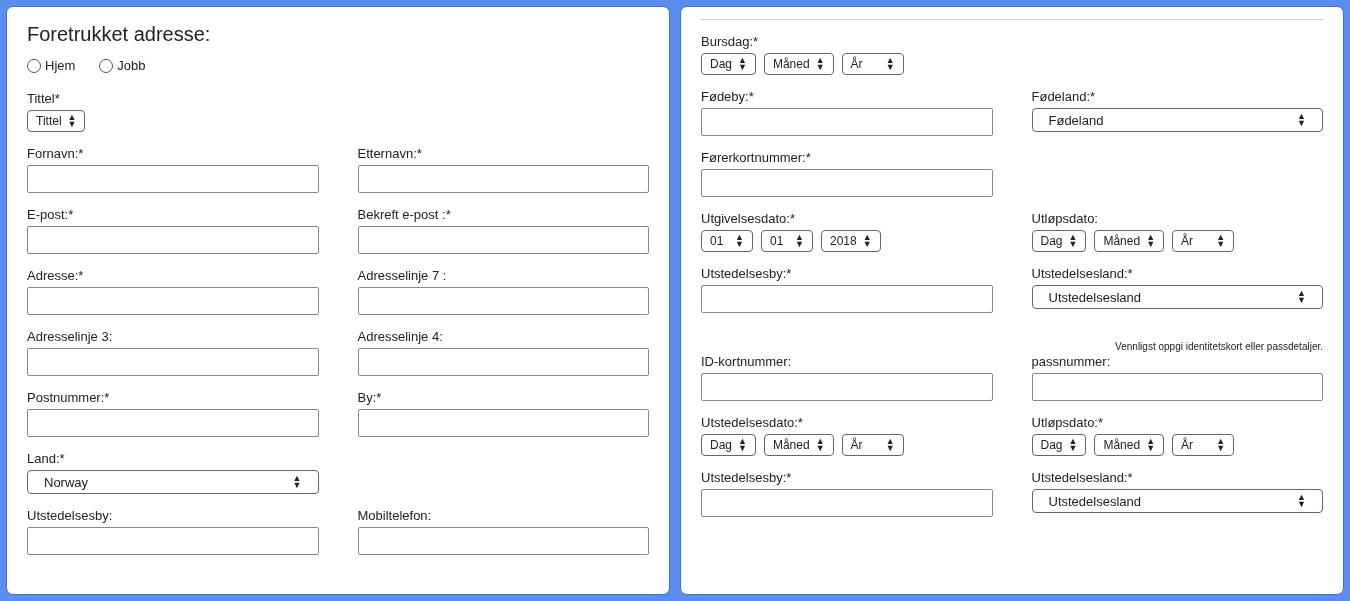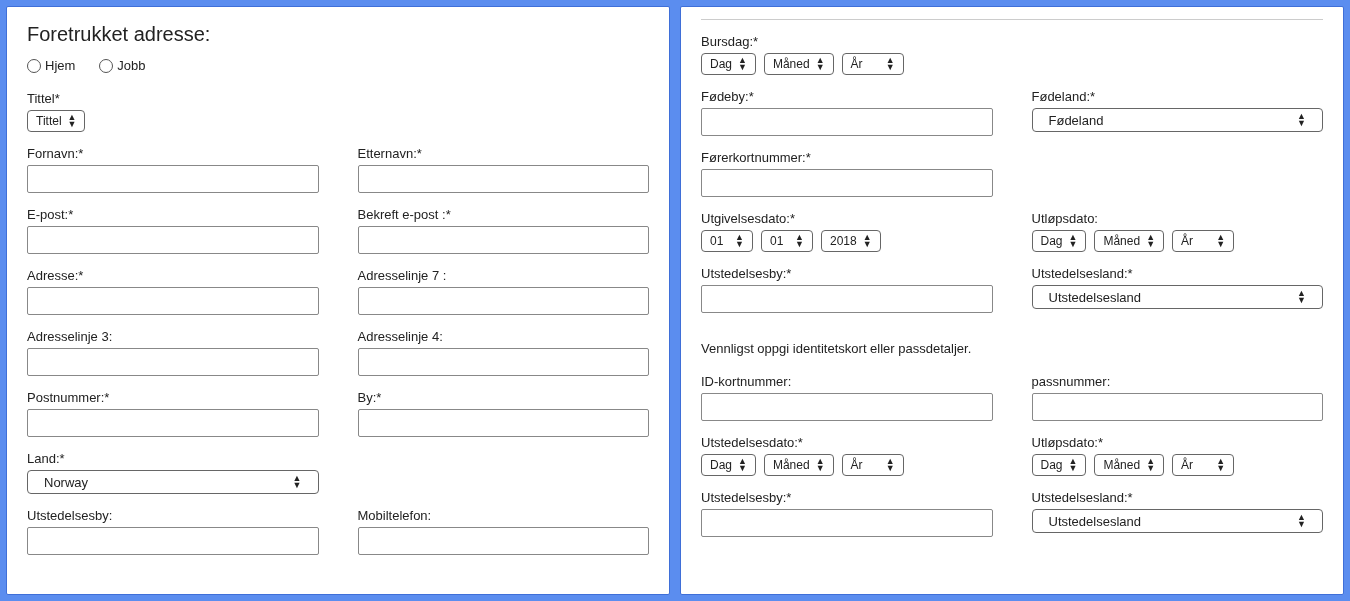--- a/index.html
+++ b/index.html
@@ -14,21 +14,21 @@
   .outer {
     display: flex;
     gap: 10px;
     padding: 6px;
     width: 1350px;
     height: 601px;
   }
   .panel {
     background: #fff;
     border: 1px solid #3f6fd8;
-    border-radius: 2px;
+    border-radius: 7px;
     flex: 1 1 50%;
     padding: 12px 20px 20px 20px;
     overflow: hidden;
   }
   h2.section-title {
     font-weight: 400;
     font-size: 20px;
     margin: 4px 0 12px 0;
     color: #222;
   }
@@ -122,22 +122,23 @@
     display: flex;
     gap: 8px;
     flex-wrap: wrap;
   }
   hr.thin {
     border: none;
     border-top: 1px solid #ccc;
     margin: 0 0 14px 0;
   }
   .subtext {
-    font-size: 13px;
-    margin: 14px 0 18px 0;
+    font-size: 10px;
+    margin: 14px 0 2px 0;
+    text-align: right;
   }
 </style>
 </head>
 <body>
 
 <div class="outer">
 
   <div class="panel">
     <h2 class="section-title">Foretrukket adresse:</h2>
 

